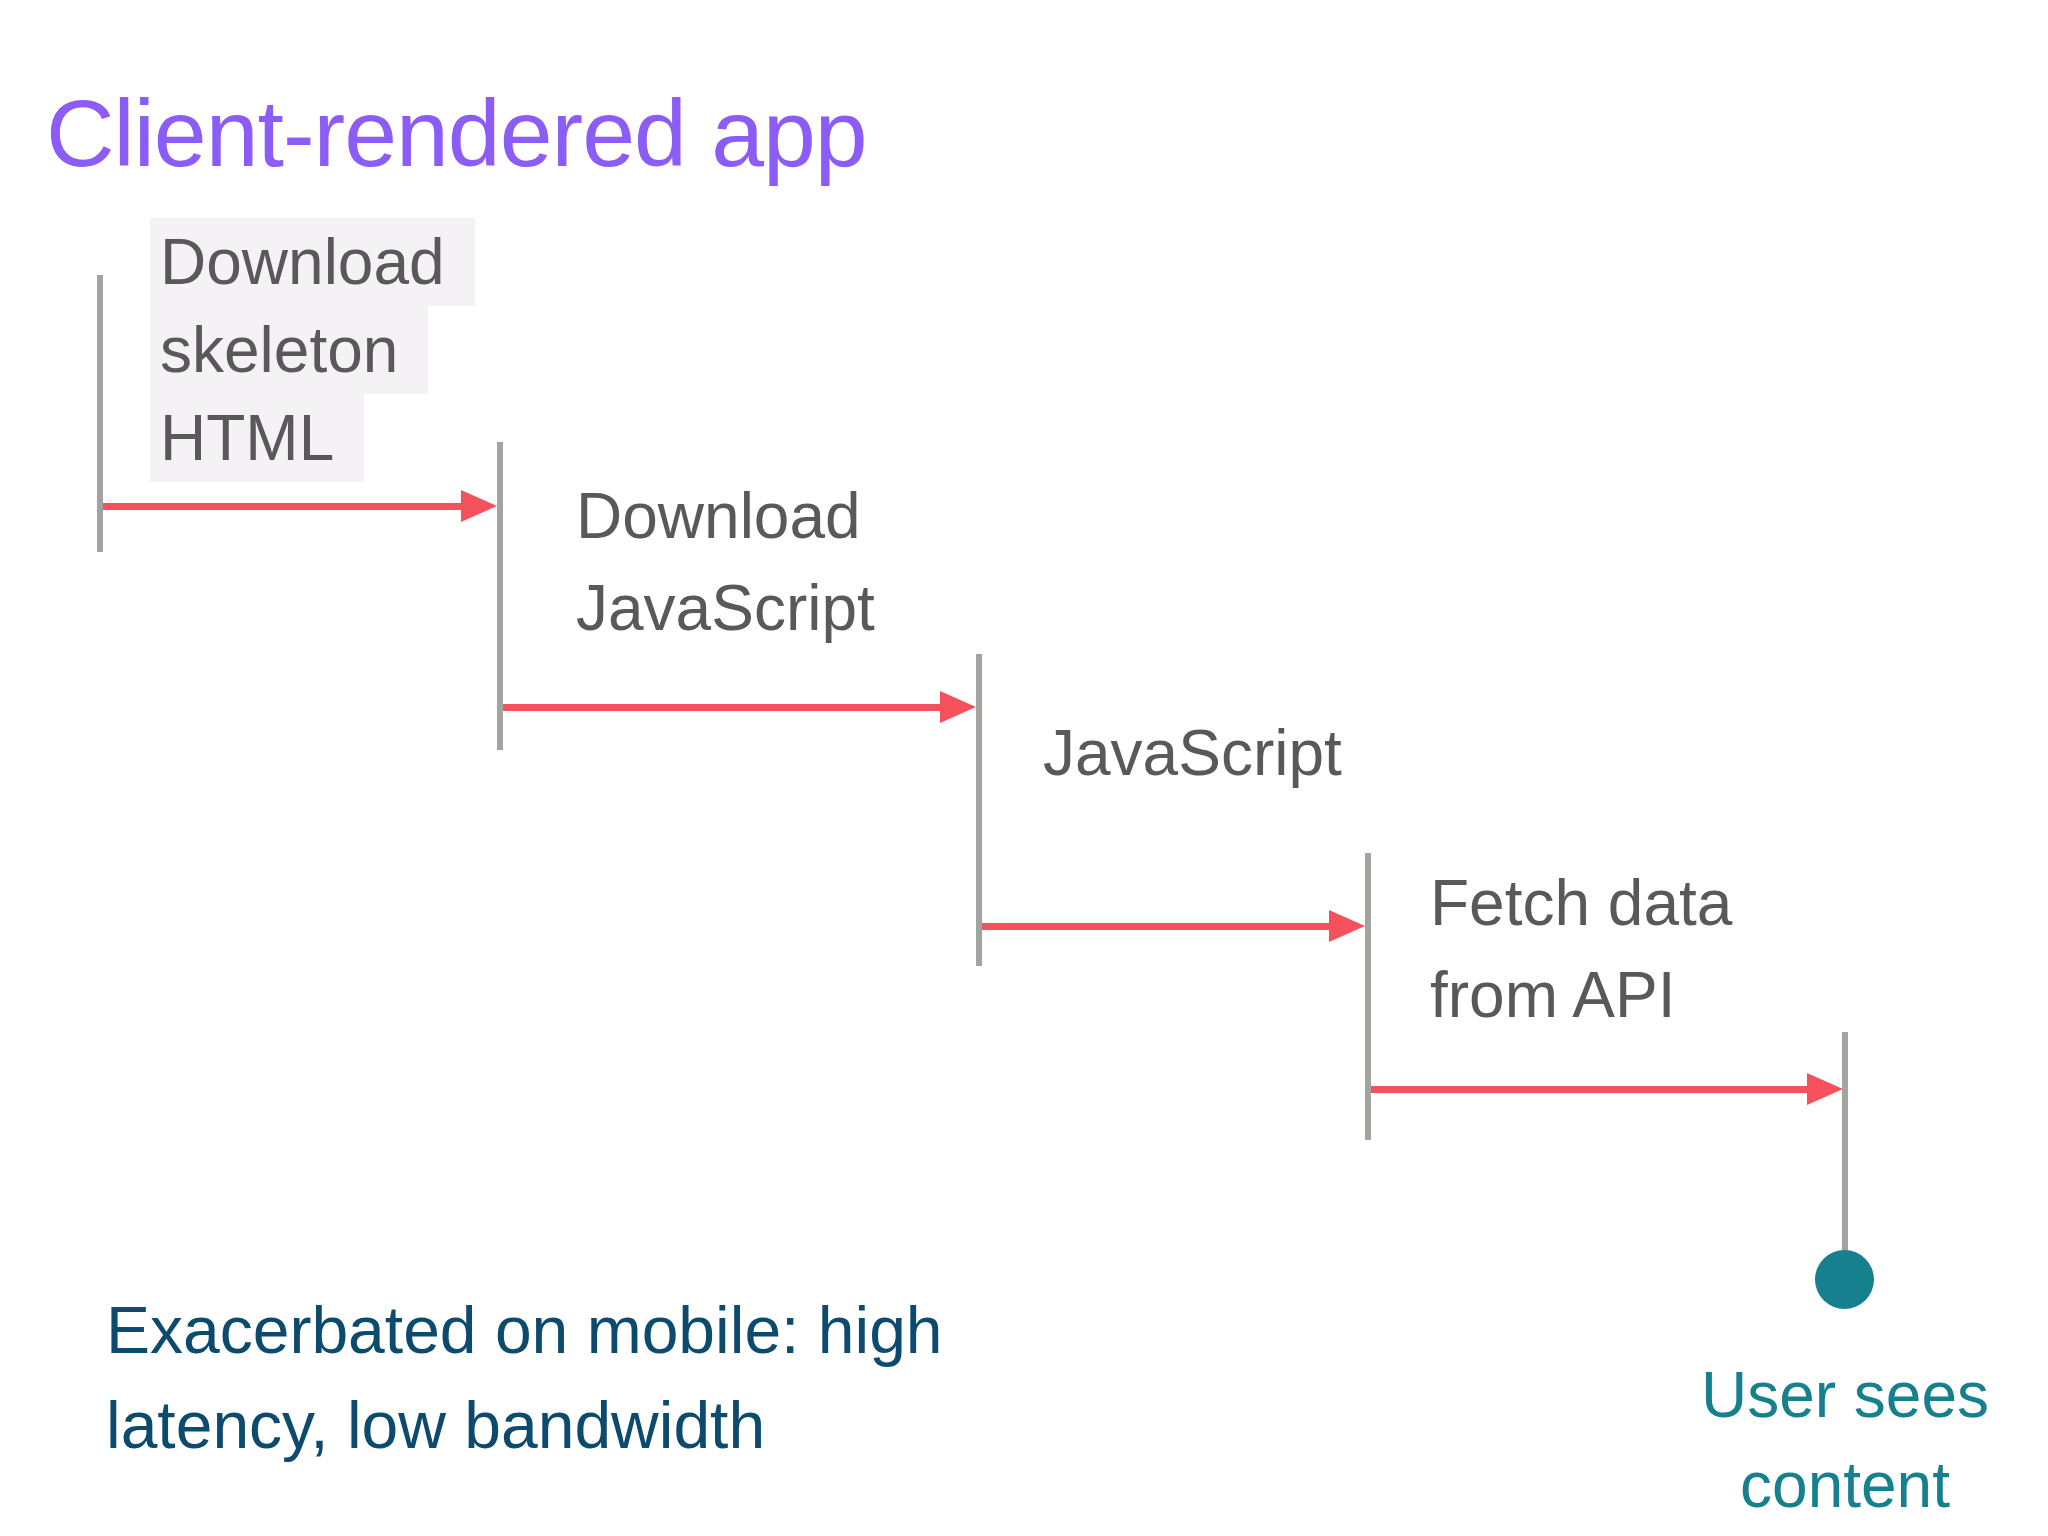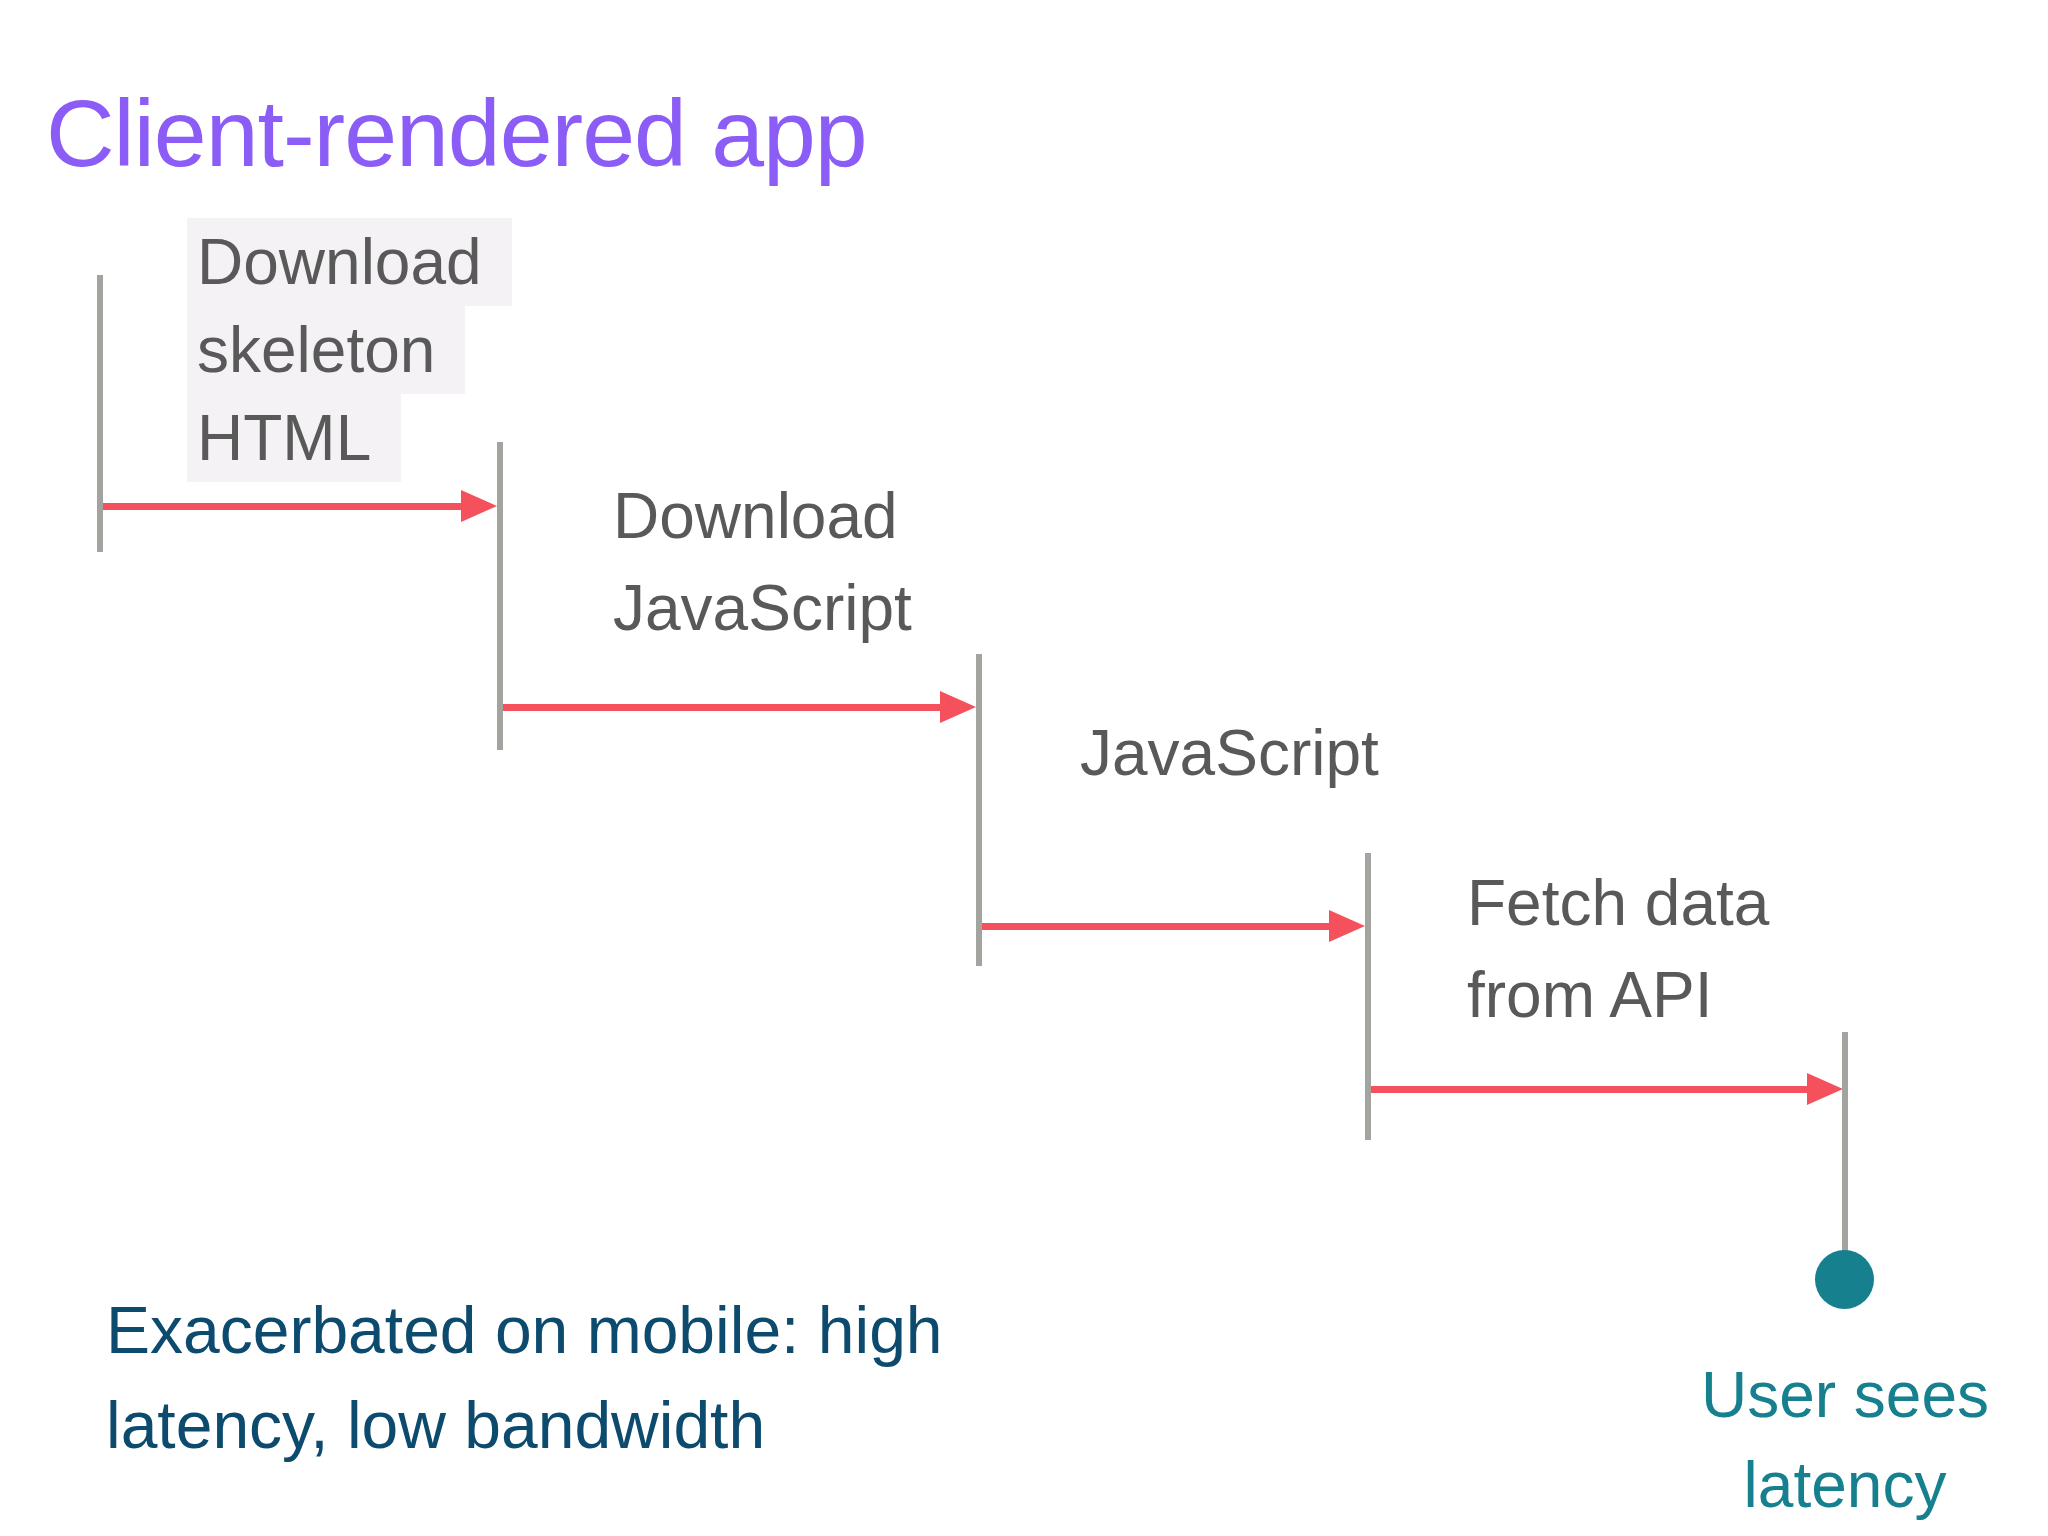--- a/index.html
+++ b/index.html
@@ -41,21 +41,20 @@
     height: 0;
     border-top: 16px solid transparent;
     border-bottom: 16px solid transparent;
     border-left: 36px solid #f4515c;
   }
   .step-label {
     position: absolute;
     font-size: 64px;
     color: #595959;
     white-space: nowrap;
-    margin-left: 37px;
   }
   .step-label .line { display: block; }
   .hl .line-inner {
     display: inline-block;
     background: #f5f2f6;
     padding: 0 30px 0 10px;
     margin-left: -10px;
   }
   .dot {
     position: absolute;
@@ -124,21 +123,21 @@
     <span class="line">Fetch data</span>
     <span class="line">from API</span>
   </div>
   <div class="arrow-line" style="left:1371px; top:1086px; width:436px;"></div>
   <div class="arrow-head" style="left:1807px; top:1073px;"></div>
 
   <div class="tbar" style="left:1842px; top:1032px; height:222px;"></div>
   <div class="dot"></div>
   <div class="outcome-label">
     <span class="line">User sees</span>
-    <span class="line">latency</span>
+    <span class="line">content</span>
   </div>
 
   <div class="footnote">
     <span class="line">Exacerbated on mobile: high</span>
     <span class="line">latency, low bandwidth</span>
   </div>
 
 </div>
 
 </body></html>

